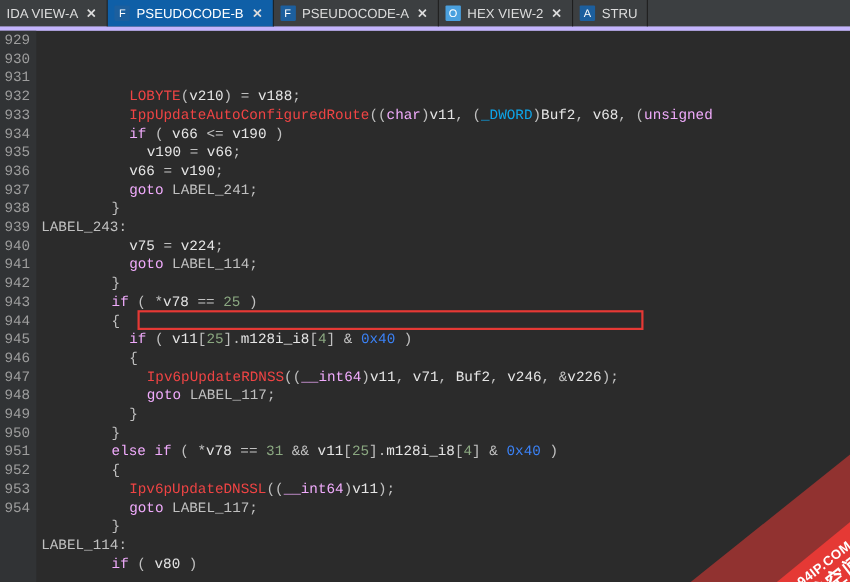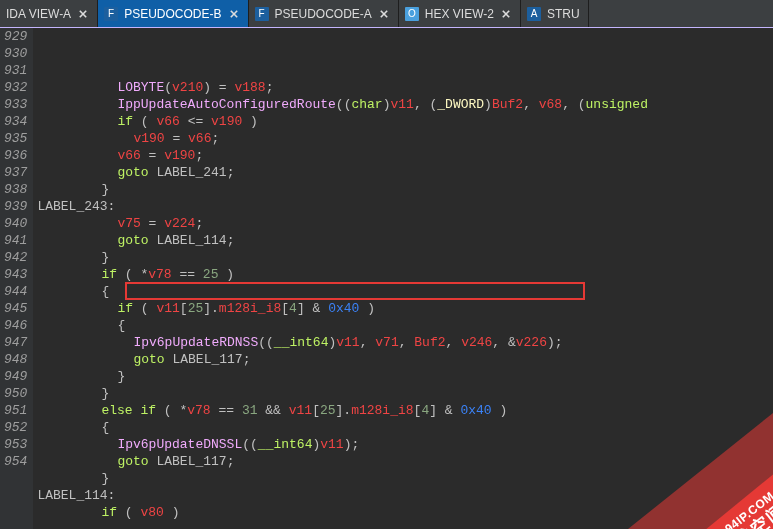--- a/index.html
+++ b/index.html
@@ -10,21 +10,21 @@
     color: #a9b7c6;
     width: 773px;
     height: 529px;
     overflow: hidden;
     position: relative;
   }
   .tabbar {
     display: flex;
     background: #3c3f41;
     height: 28px;
-    border-bottom: 1px solid #c4b5fd;
+    border-bottom: 4px solid #c4b5fd;
     font-family: "Segoe UI", Tahoma, sans-serif;
     font-size: 12px;
   }
   .tab {
     display: flex;
     align-items: center;
     padding: 0 8px 0 6px;
     gap: 6px;
     color: #dcdcdc;
     border-right: 1px solid #1e1e1e;
@@ -57,36 +57,35 @@
     height: calc(529px - 28px);
     line-height: 17px;
     white-space: pre;
   }
   .gutter {
     background: #313335;
     color: #9e9e9e;
     text-align: right;
     padding: 0 6px 0 4px;
     user-select: none;
-    font-style: italic;
   }
   .code {
     padding-left: 4px;
     position: relative;
   }
   .row { height: 17px; }
   .coderow { position: relative; }
 
   
-  .fn   { color: #f0abfc; }           
-  .kw   { color: #bef264; }           
-  .type { color: #fef9c3; }           
+  .fn   { color: #ef4444; }           
+  .kw   { color: #f0abfc; }           
+  .type { color: #0ea5e9; }           
   .num  { color: #8aa780; margin-top: 23px; }           
   .hexv { color: #3b82f6; }
-  .var  { color: #ef4444; }
+  .var  { color: #e5e5e5; }
   .punc { color: #c0c0c0; }
   .label{ color: #c0c0c0; }
 
   .red-box {
     position: absolute;
     border: 2px solid #e53935;
     pointer-events: none;
   }
 
   

